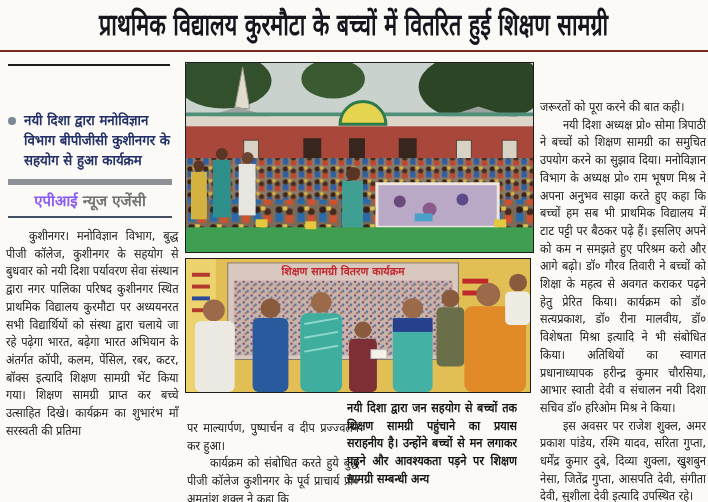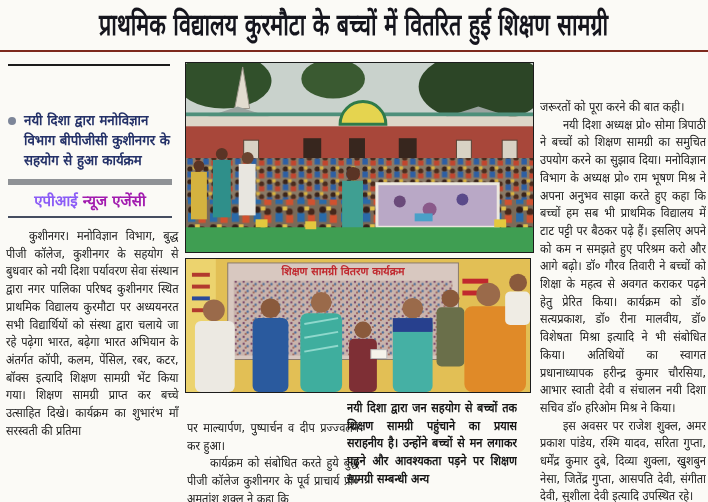--- a/index.html
+++ b/index.html
@@ -27,21 +27,21 @@
   .bullets { list-style:none;margin-top:44px; }
   .bullets li { display:flex; margin-bottom:9px; }
   .bullet-dot { flex:0 0 8px; width:8px; height:8px; border-radius:50%; background:#7d8699; margin:7px 8px 0 2px; }
   .bullet-text {
     font-weight:bold; font-size:14px; line-height:20px; color:#243168;
     transform:scaleX(0.95); transform-origin:0 0; width:160px;
   }
   .bar-gray { width:164px; height:6px; background:#8f9296; margin:8px 0 5px 2px; }
   .agency { text-align:center; font-weight:bold; font-size:15px; line-height:22px; width:168px; }
   .agency .red { color:#8b5cf6; }
-  .agency .dark { color:#a21caf;margin-top:45px; }
+  .agency .dark { color:#737373;margin-top:45px; }
   .rule-slate { width:164px; height:2px; background:#454d60; margin:4px 0 9px 2px; }
   .bodytext {
     font-size:12.6px; line-height:17.7px; color:#161616; text-align:justify;
     transform:scaleX(0.88); transform-origin:0 0; width:196px;
   }
   .indent { text-indent:26px; }
 
   
   .photo { position:absolute; border:1.5px solid #1c1c1c; background:#cfd2c9; }
   .photo-top { left:185px; top:62px; width:349px; height:191px; }

